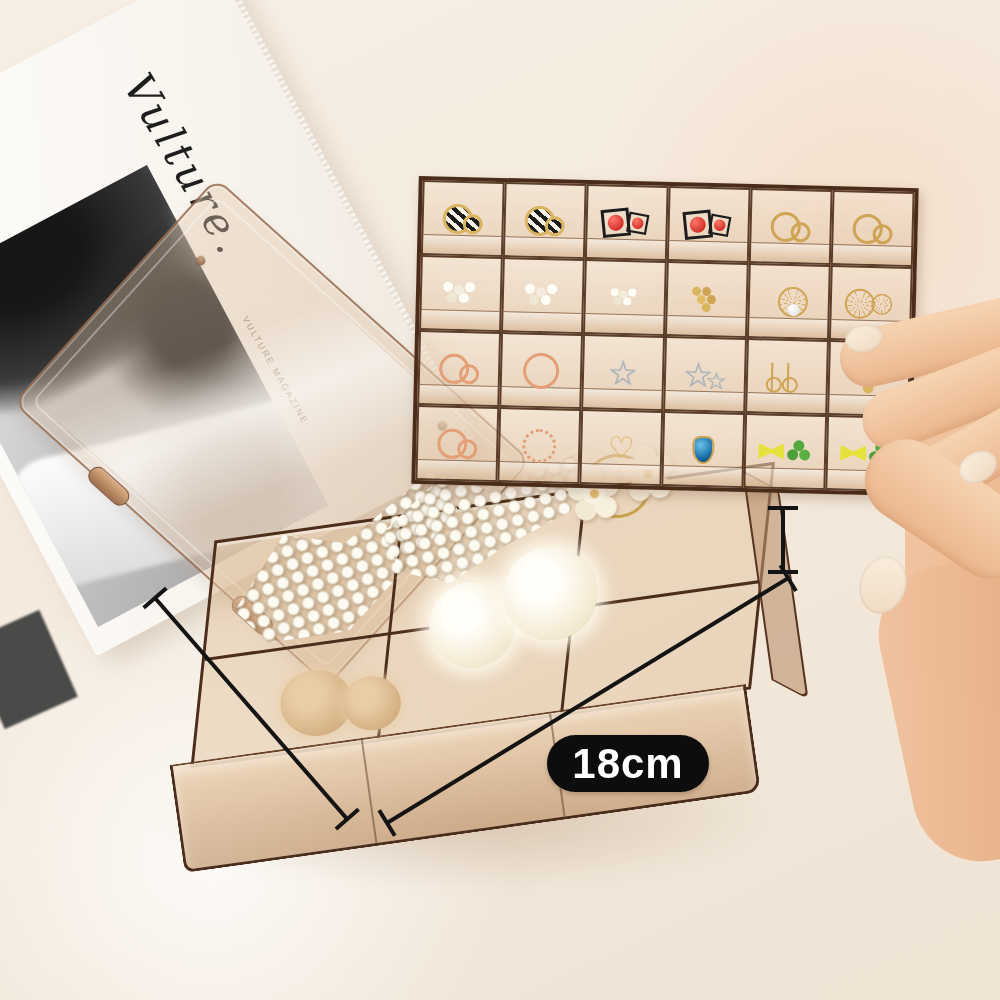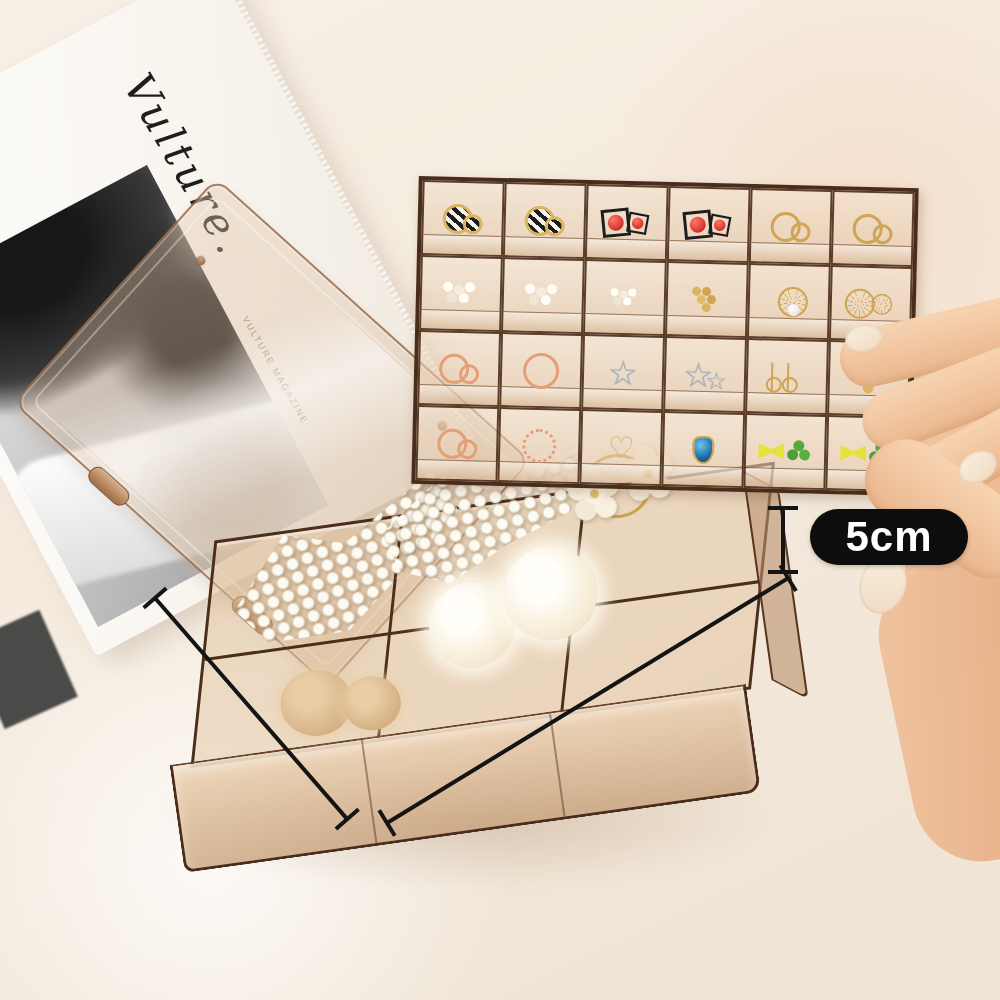--- a/index.html
+++ b/index.html
@@ -380,14 +380,14 @@
   <div class="dim" id="dim-18">
     <div class="ln"></div>
     <div class="cap a"></div>
     <div class="cap b"></div>
   </div>
   <div class="dim" id="dim-5">
     <div class="ln"></div>
     <div class="cap a"></div>
     <div class="cap b"></div>
   </div>
-  <div class="pill" id="pill-5">5cm</div>
+  <div class="pill" id="pill-18">18cm</div>
 </div>
 
 </body></html>

